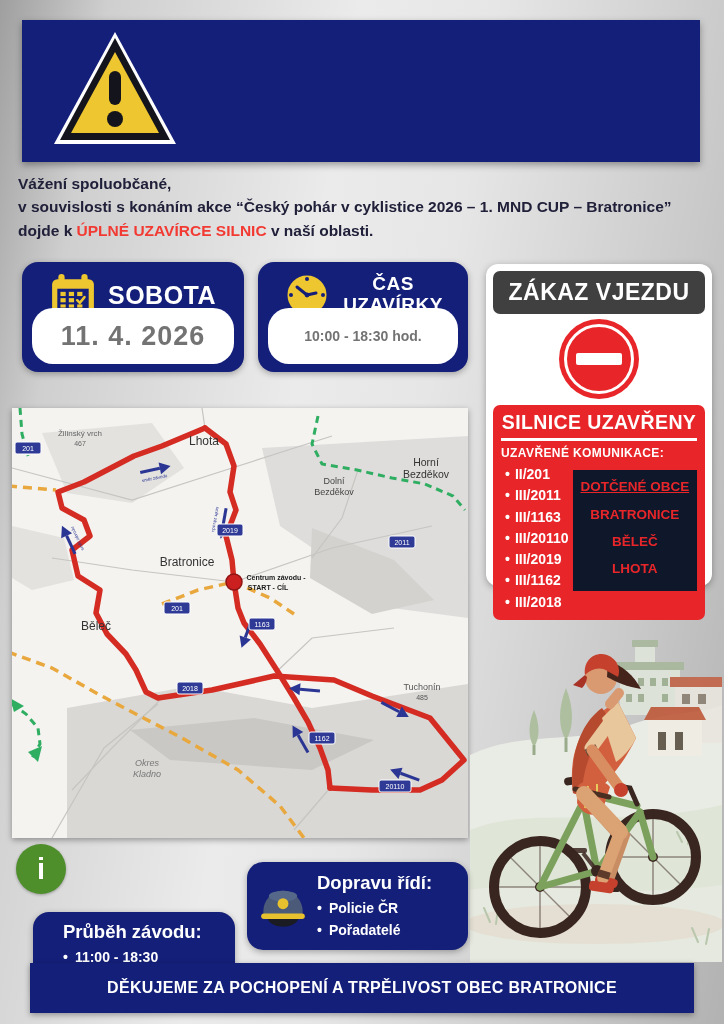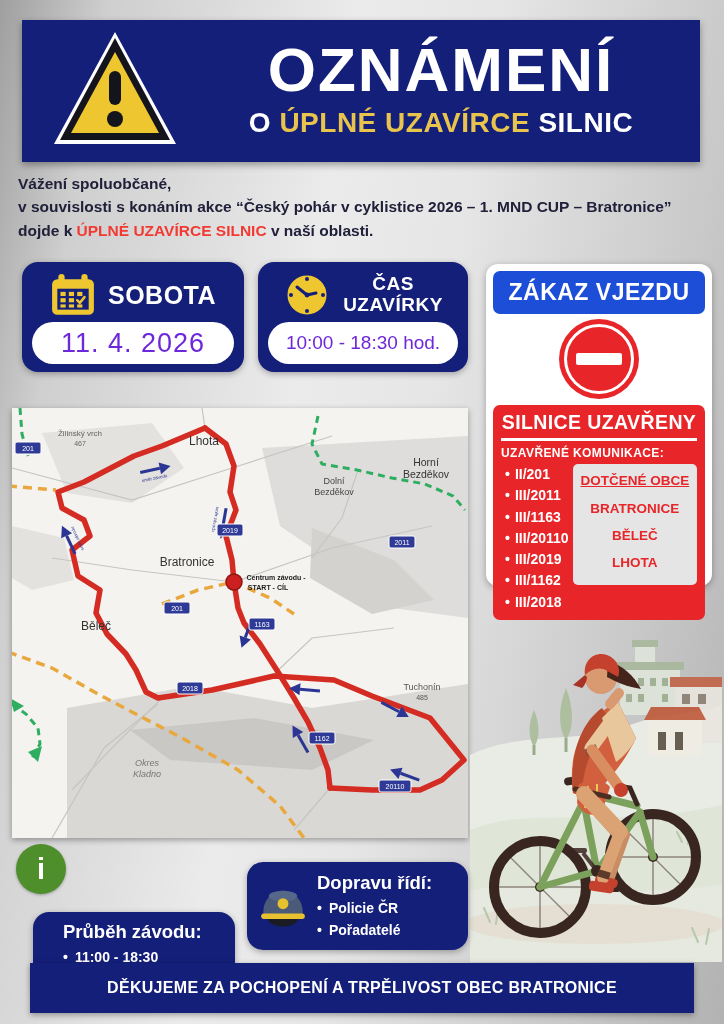--- a/index.html
+++ b/index.html
@@ -18,42 +18,42 @@
   
   .intro{position:absolute;left:18px;top:172px;width:695px;color:#20203a;font-weight:700;font-size:15.5px;line-height:1.5;}
   .intro .red{color:#f23a33;}
   
   .navy-card{position:absolute;background:#141f7a;border-radius:16px;box-shadow:0 2px 6px rgba(0,0,0,.3);color:#fff;}
   .date-card{left:22px;top:262px;width:222px;height:110px;}
   .time-card{left:258px;top:262px;width:210px;height:110px;}
   .card-top{display:flex;align-items:center;justify-content:center;gap:12px;height:58px;padding-top:4px;}
   .card-top .lbl{font-size:25px;font-weight:800;letter-spacing:.5px;}
   .card-top .lbl2{font-size:19px;font-weight:800;line-height:1.1;text-align:center;letter-spacing:.5px;}
-  .pill{position:absolute;left:10px;right:10px;bottom:8px;height:42px;background:#fff;border-radius:21px;
-        display:flex;align-items:center;justify-content:center;color:#6d28d9;font-weight:400;}
+  .pill{position:absolute;left:10px;right:10px;bottom:8px;height:56px;background:#fff;border-radius:21px;
+        display:flex;align-items:center;justify-content:center;color:#737373;font-weight:700;}
   .date-card .pill{font-size:27px;letter-spacing:1px;}
-  .time-card .pill{font-size:19px;}
+  .time-card .pill{font-size:14px;}
   
   .zakaz-card{position:absolute;left:486px;top:264px;width:226px;height:322px;background:#fff;border-radius:12px;
               box-shadow:0 2px 7px rgba(0,0,0,.3);padding:7px;box-sizing:border-box;display:flex;flex-direction:column;}
-  .zakaz-head{background:#1d4ed8;border-radius:7px;color:#fff;font-weight:800;font-size:23px;text-align:center;
+  .zakaz-head{background:#404040;border-radius:7px;color:#fff;font-weight:800;font-size:23px;text-align:center;
               padding:8px 0;letter-spacing:.5px;}
   .noentry-wrap{display:flex;justify-content:center;padding:5px 0 6px;}
   .noentry{width:80px;height:80px;border-radius:50%;background:#e8262a;position:relative;}
   .noentry::before{content:"";position:absolute;inset:5px;border:3px solid #fff;border-radius:50%;}
   .noentry::after{content:"";position:absolute;left:17px;right:17px;top:34px;height:12px;background:#fff;border-radius:2px;}
   .closed-block{background:#e8262a;border-radius:7px;color:#fff;padding:6px 8px 7px;flex:1;}
   .closed-title{font-size:19.5px;font-weight:800;text-align:center;letter-spacing:.4px;
                 border-bottom:3px solid #fff;padding-bottom:4px;margin-bottom:5px;}
   .closed-subtitle{font-size:12px;font-weight:800;letter-spacing:.4px;margin-bottom:2px;}
   .closed-row{display:flex;gap:4px;}
   .roads{list-style:none;margin:2px 0 0;padding:0 0 0 4px;font-size:14px;font-weight:800;}
   .roads li{line-height:1.52;}
   .roads li::before{content:"•";margin-right:5px;}
-  .villages-box{background:#e5e5e5;border-radius:5px;color:#e8262a;width:122px;margin-top:2px;
+  .villages-box{background:#0f172a;border-radius:0;color:#e8262a;width:122px;margin-top:8px;
                 text-align:center;padding:9px 2px;align-self:flex-start;}
   .villages-title{font-size:13.5px;font-weight:800;text-decoration:underline;margin-bottom:7px;}
   .village{font-size:13.5px;font-weight:800;line-height:2.0;}
   
   .map{position:absolute;left:12px;top:408px;width:456px;height:430px;background:#f4f3f0;box-shadow:0 2px 6px rgba(0,0,0,.35);}
   .map svg{display:block;}
   
   .cyclist{position:absolute;left:470px;top:590px;width:252px;height:372px;}
   
   .race-card{left:33px;top:912px;width:202px;height:88px;padding:9px 10px 8px 30px;box-sizing:border-box;}
@@ -76,28 +76,20 @@
 <div class="poster">
 
   <div class="banner">
     <svg class="warn-tri" viewBox="0 0 130 130">
       <polygon points="65,6 126,118 4,118" fill="#fff"></polygon>
       <polygon points="65,12 120,114 10,114" fill="#14141c"></polygon>
       <polygon points="65,26 109,107 21,107" fill="#eec62f"></polygon>
       <rect x="59" y="45" width="12" height="34" rx="6" fill="#14141c"></rect>
       <circle cx="65" cy="93" r="8" fill="#14141c"></circle>
     </svg>
-    <div class="title-wrap">
-      <div class="title">OZNÁMENÍ</div>
-      <div class="subtitle">
-        <span>O</span>
-        <span class="gold">ÚPLNÉ UZAVÍRCE</span>
-        <span>SILNIC</span>
-      </div>
-    </div>
   </div>
 
   <div class="intro">
     <div>Vážení spoluobčané,</div>
     <div>v souvislosti s konáním akce “Český pohár v cyklistice 2026 – 1. MND CUP – Bratronice”</div>
     <div>
       <span>dojde k</span>
       <span class="red">ÚPLNÉ UZAVÍRCE SILNIC</span>
       <span>v naší oblasti.</span>
     </div>

